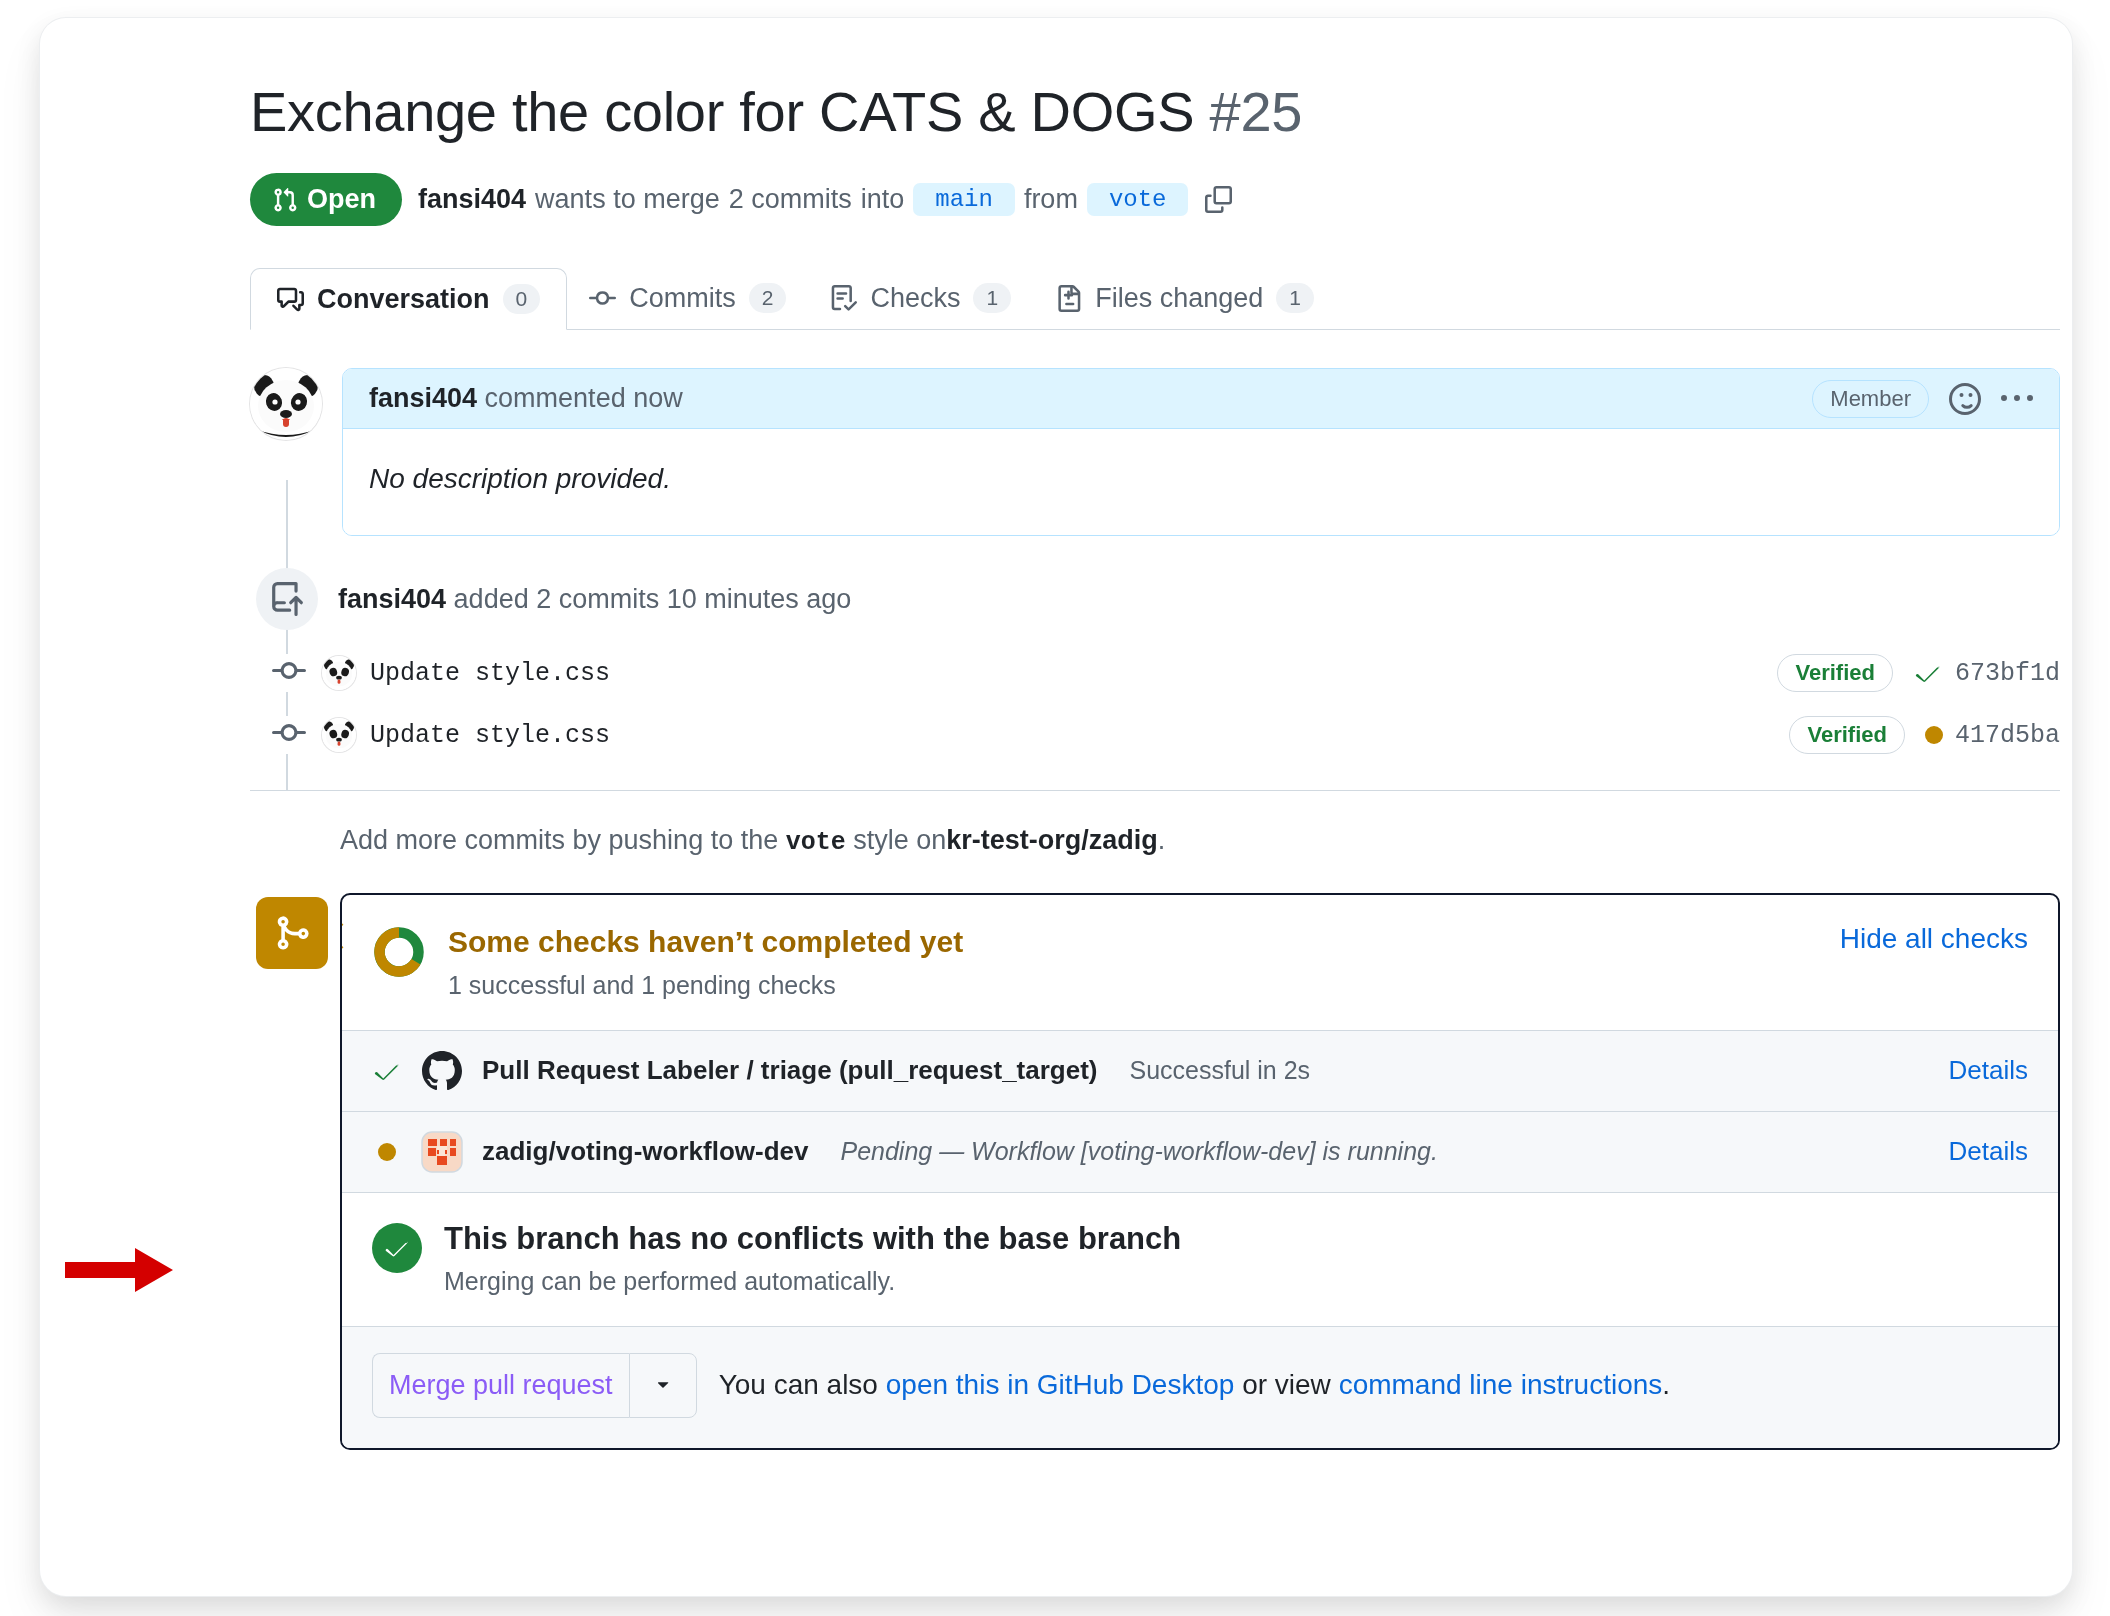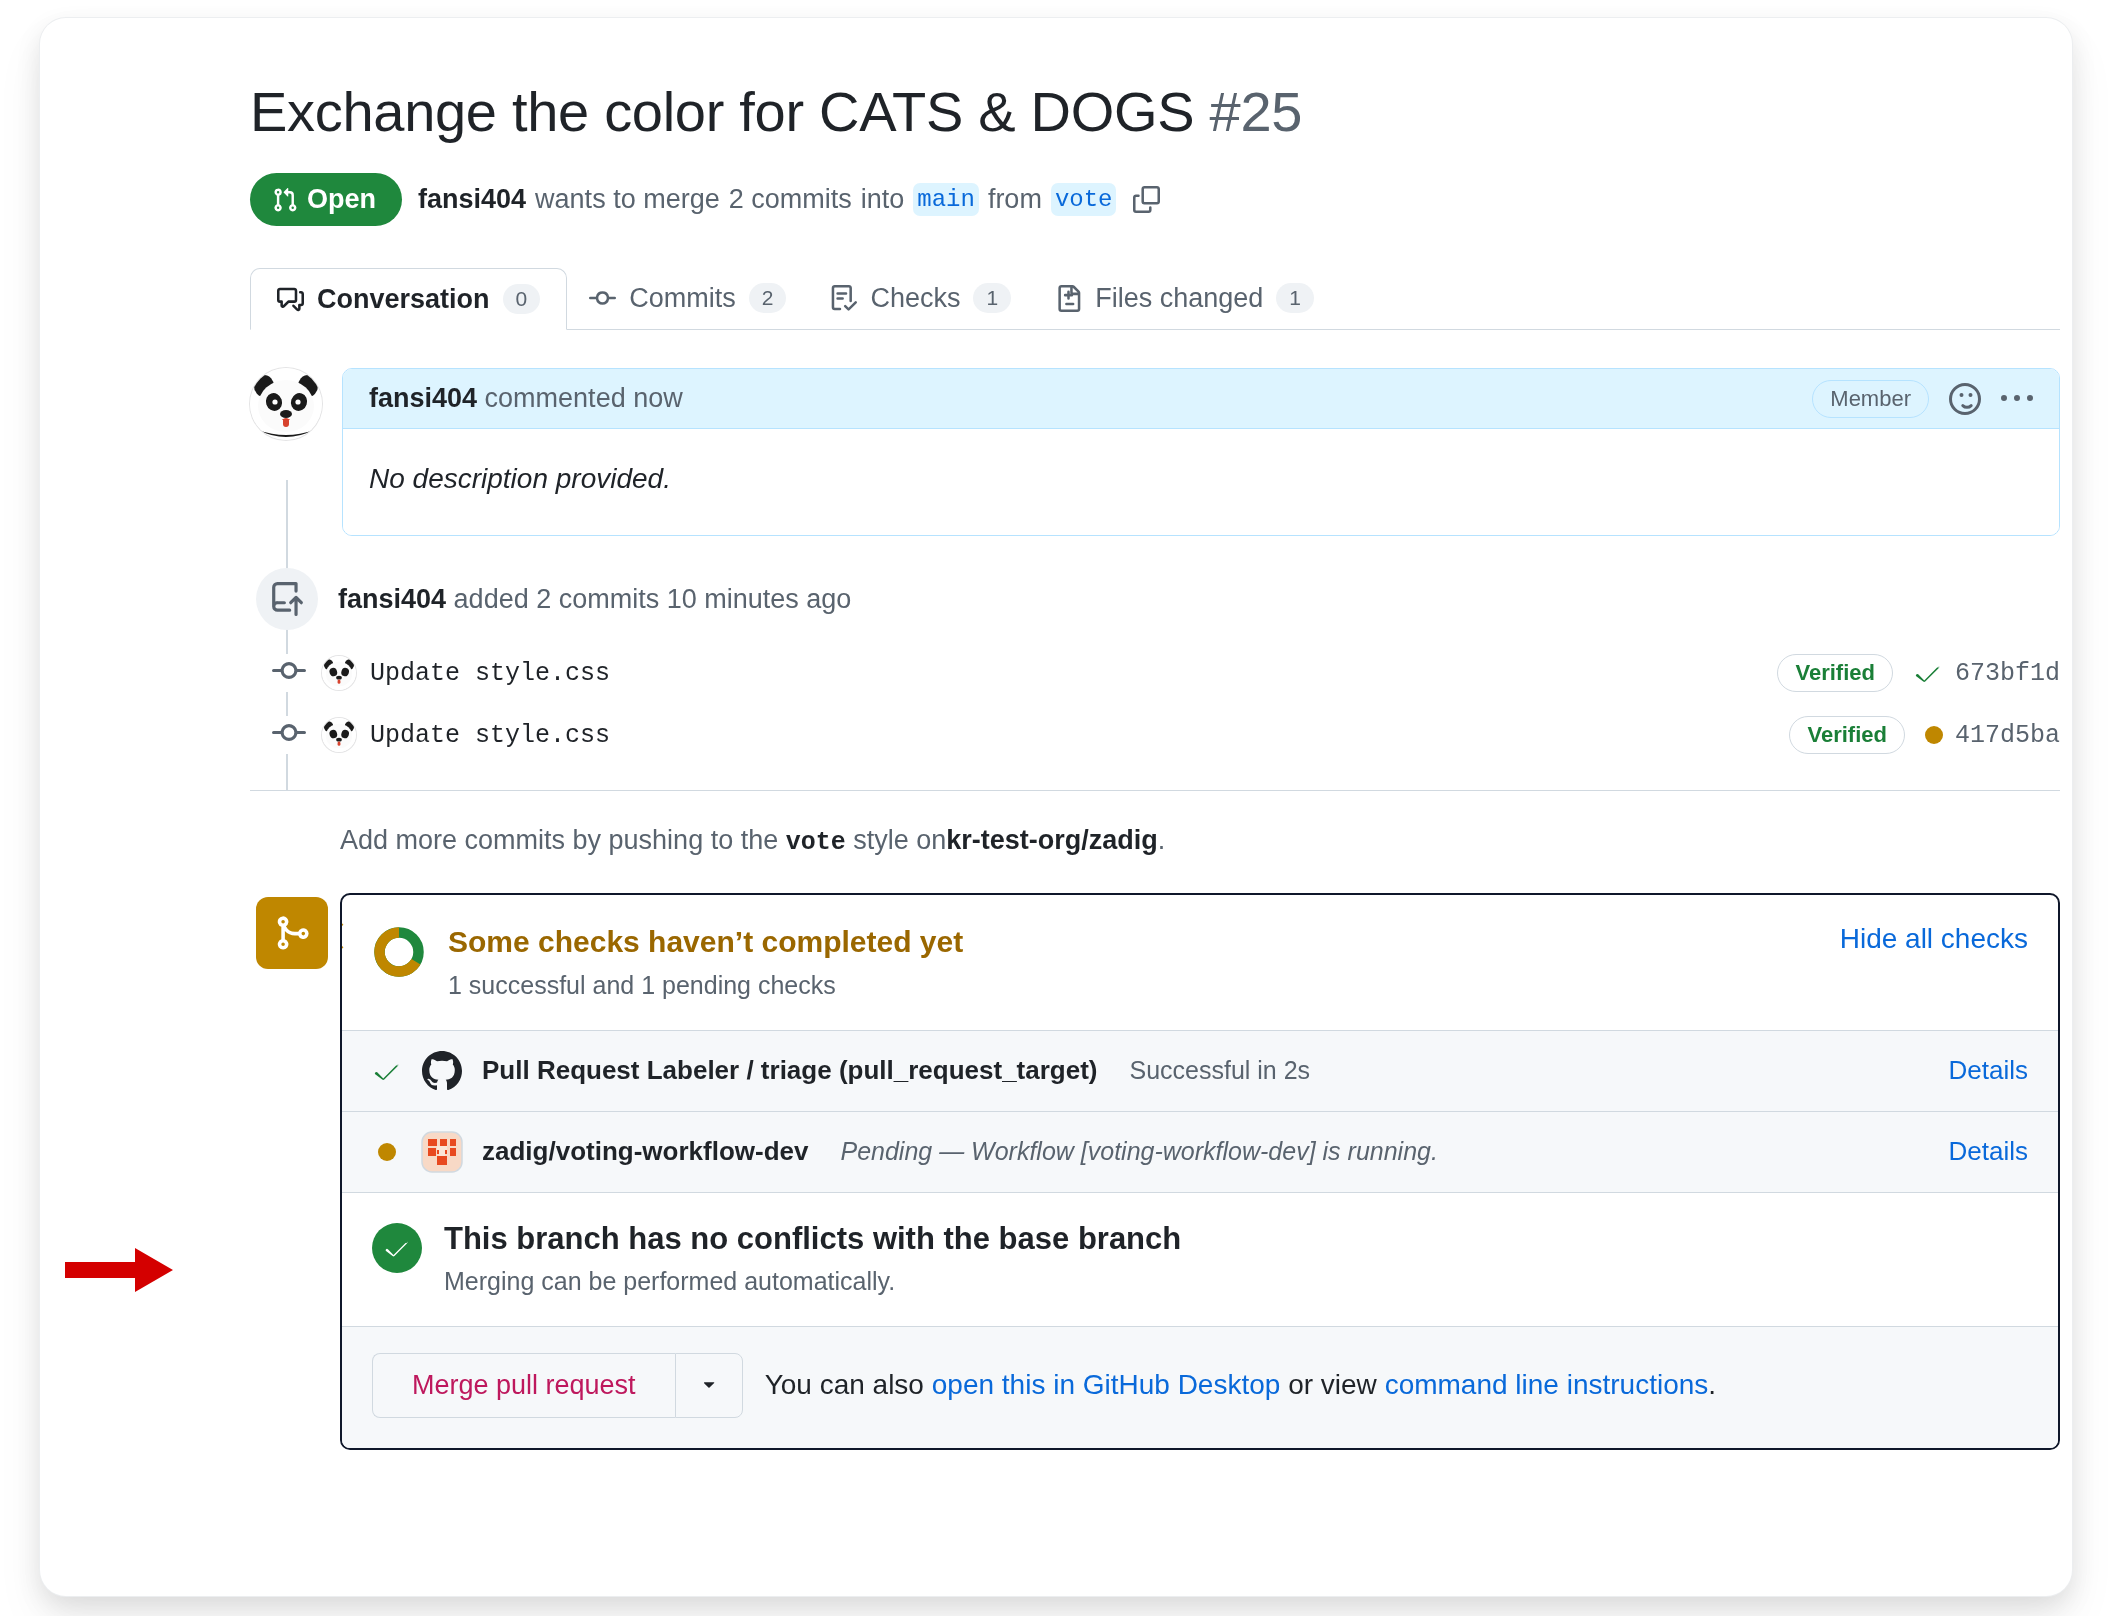--- a/index.html
+++ b/index.html
@@ -50,21 +50,21 @@
   }
   .state-badge svg { display:block; }
   .subhead-text {
     font-size: 27px; color: #59636e;
     display: flex; align-items: center; gap: 9px;
     flex-wrap: nowrap;
   }
   .subhead-text .user { color:#1f2328; font-weight:600; }
   .branch-chip {
     background: #ddf4ff; color:#0969da;
-    border-radius: 7px; padding: 3px 4px;
+    border-radius: 7px; padding: 3px 22px;
     font-family: "Liberation Mono", monospace;
     font-size: 24px;
   }
   .copy-btn {
     display:inline-flex; align-items:center; justify-content:center;
     width: 34px; height: 34px; margin-left: 4px; cursor: pointer;
   }
 
   
   .tabs {
@@ -264,21 +264,21 @@
   .merge-actions {
     display:flex; align-items:center; gap: 22px;
     padding: 26px 30px 30px 30px;
     background:#f6f8fa;
     border-top: 1px solid #d1d9e0;
   }
   .merge-btn-group { display:flex; }
   .merge-btn {
     background:#f6f8fa; border:1px solid #d1d9e0; border-right:none;
     border-radius: 8px 0 0 8px;
-    padding: 16px 39px; font-size:27px; color:#be185d; cursor:pointer;
+    padding: 16px 16px; font-size:27px; color:#8b5cf6; cursor:pointer;
   }
   .merge-caret {
     background:#f6f8fa; border:1px solid #d1d9e0;
     border-radius: 0 8px 8px 0;
     padding: 16px 22px; cursor:pointer; display:flex; align-items:center;
   }
   .merge-note { font-size:28px; color:#1f2328; }
   .merge-note a { color:#0969da; text-decoration:none; }
 
   

